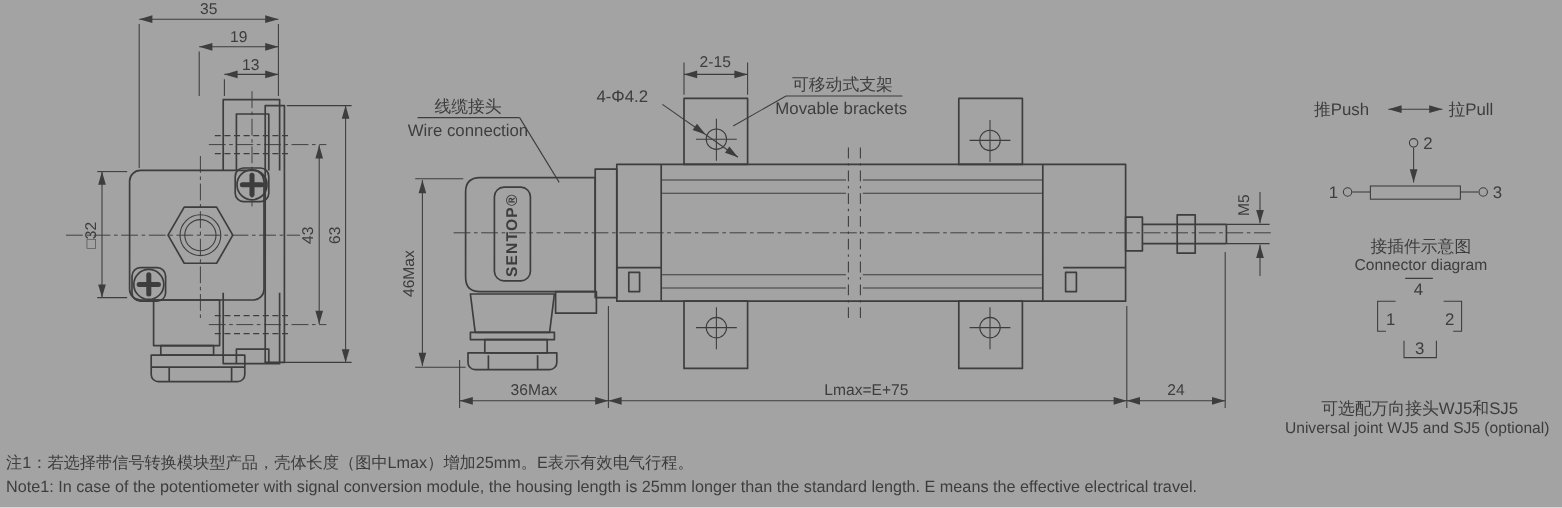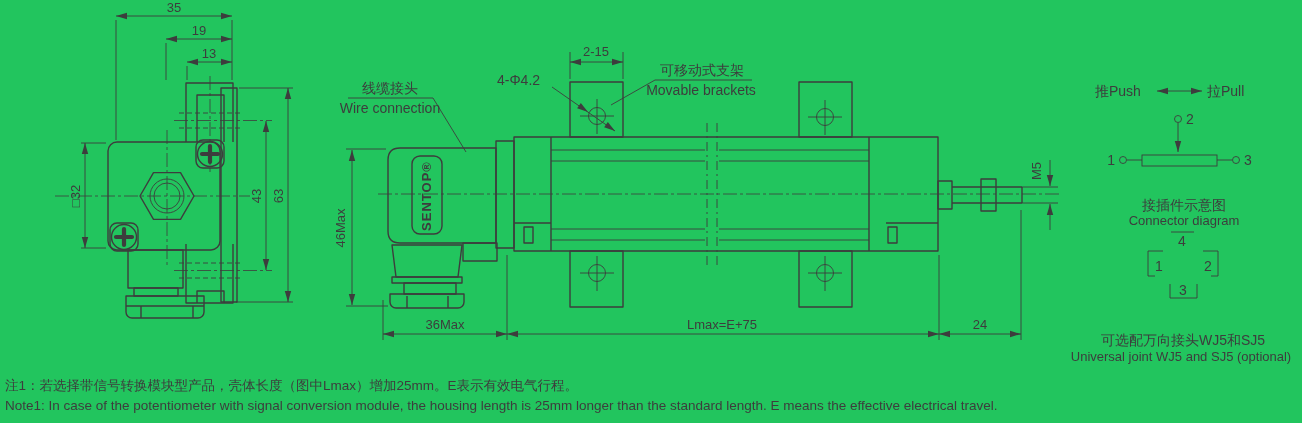--- a/index.html
+++ b/index.html
@@ -1,16 +1,16 @@
 <!DOCTYPE html>
 <html><head>
 <meta charset="utf-8">
 <style>
   html,body{margin:0;padding:0;background:#fff;}
-  .canvas{position:relative;width:1302px;height:423px;background:#22c55e;overflow:hidden;
+  .canvas{position:relative;width:1302px;height:423px;background:#a3a3a3;overflow:hidden;
           font-family:"Liberation Sans","DejaVu Sans",sans-serif;}
   svg{position:absolute;left:0;top:0;}
   .ln{fill:none;stroke:#3d3d3d;stroke-width:1.4;stroke-linejoin:round;}
   .tn{fill:none;stroke:#3d3d3d;stroke-width:0.9;}
   .cl{fill:none;stroke:#3d3d3d;stroke-width:0.8;stroke-dasharray:14 3 3 3;}
   .hd{fill:none;stroke:#3d3d3d;stroke-width:0.9;stroke-dasharray:5 3;}
   .brk{fill:none;stroke:#3d3d3d;stroke-width:0.9;stroke-dasharray:9 4 2 4;}
   .thick{fill:none;stroke:#3d3d3d;stroke-width:4.2;stroke-linecap:round;}
   text{fill:#3d3d3d;}
   .dim{font-size:13px;}

